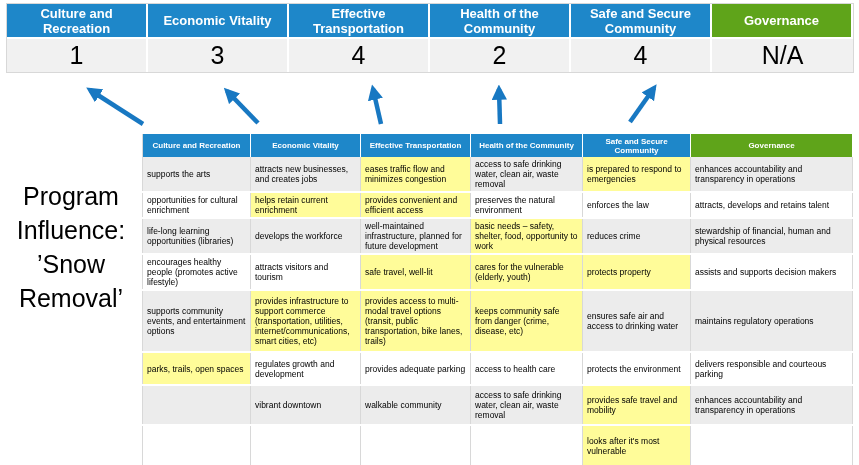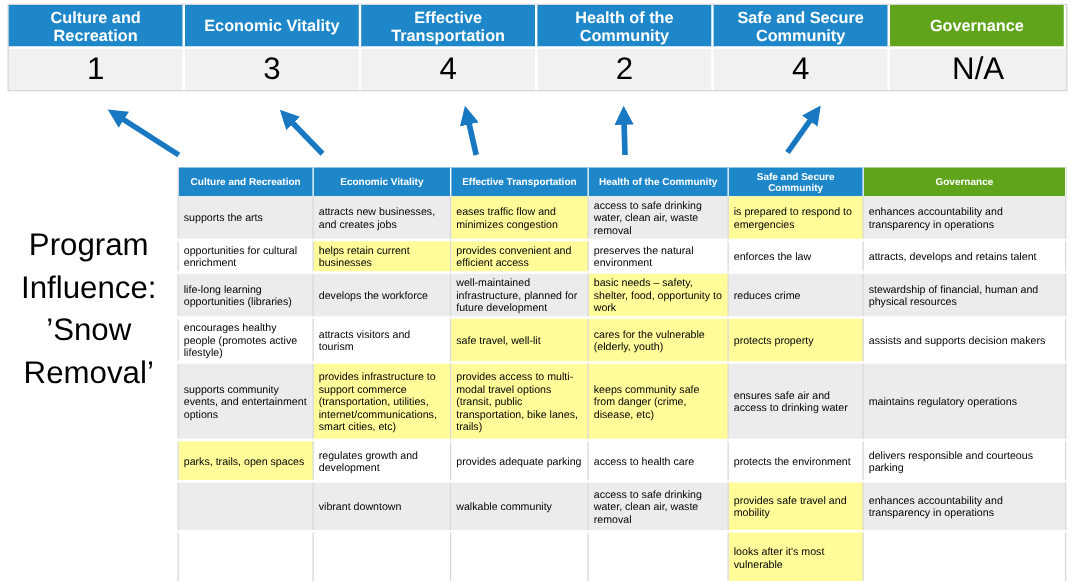--- a/index.html
+++ b/index.html
@@ -113,21 +113,21 @@
       <tr class="shaded" style="height: 32px;">
         <td>supports the arts</td>
         <td>attracts new businesses, and creates jobs</td>
         <td class="hl">eases traffic flow and minimizes congestion</td>
         <td>access to safe drinking water, clean air, waste removal</td>
         <td class="hl">is prepared to respond to emergencies</td>
         <td>enhances accountability and transparency in operations</td>
       </tr>
       <tr style="height: 26px;">
         <td>opportunities for cultural enrichment</td>
-        <td class="hl">helps retain current businesses</td>
+        <td class="hl">helps retain current enrichment</td>
         <td class="hl">provides convenient and efficient access</td>
         <td>preserves the natural environment</td>
         <td>enforces the law</td>
         <td>attracts, develops and retains talent</td>
       </tr>
       <tr class="shaded" style="height: 33px;">
         <td>life-long learning opportunities (libraries)</td>
         <td>develops the workforce</td>
         <td>well-maintained infrastructure, planned for future development</td>
         <td class="hl">basic needs – safety, shelter, food, opportunity to work</td>

